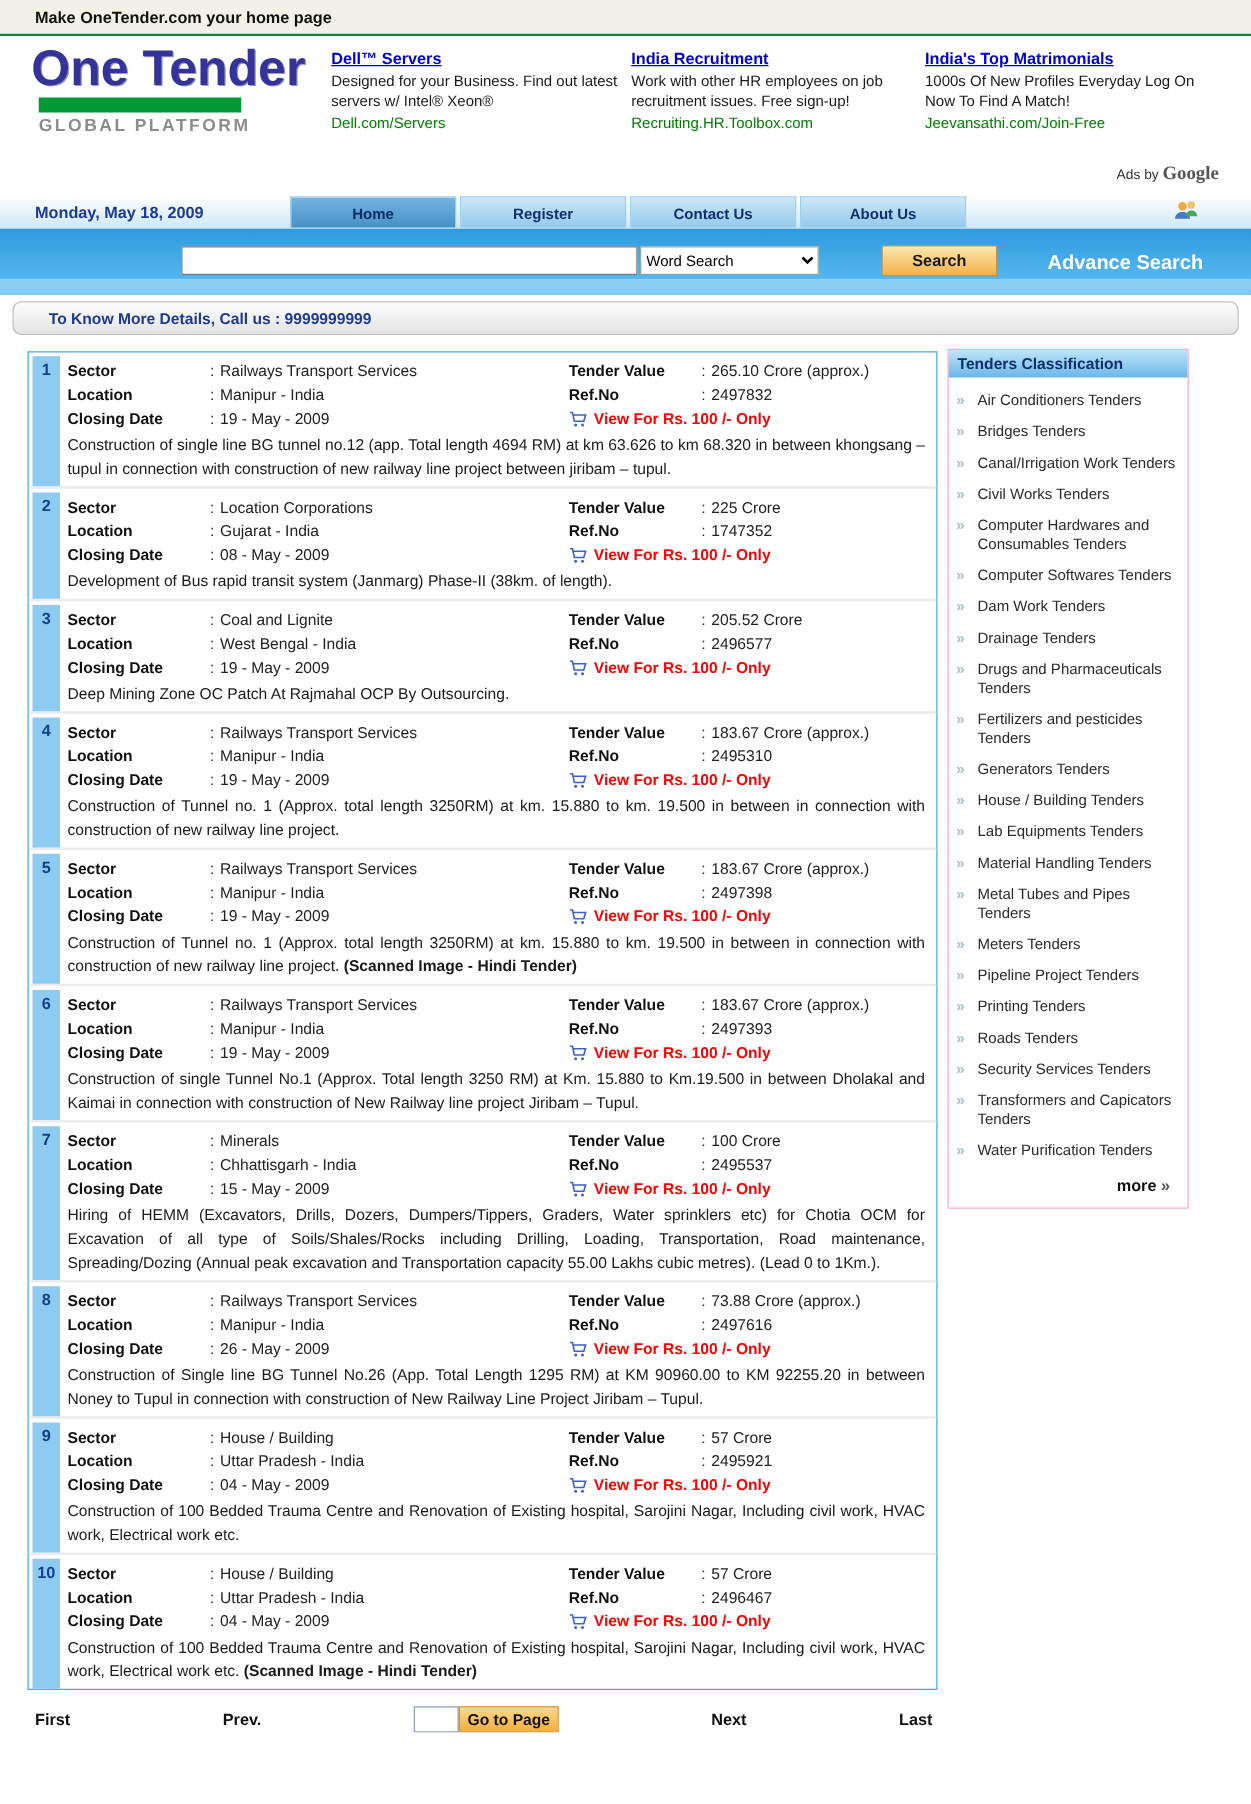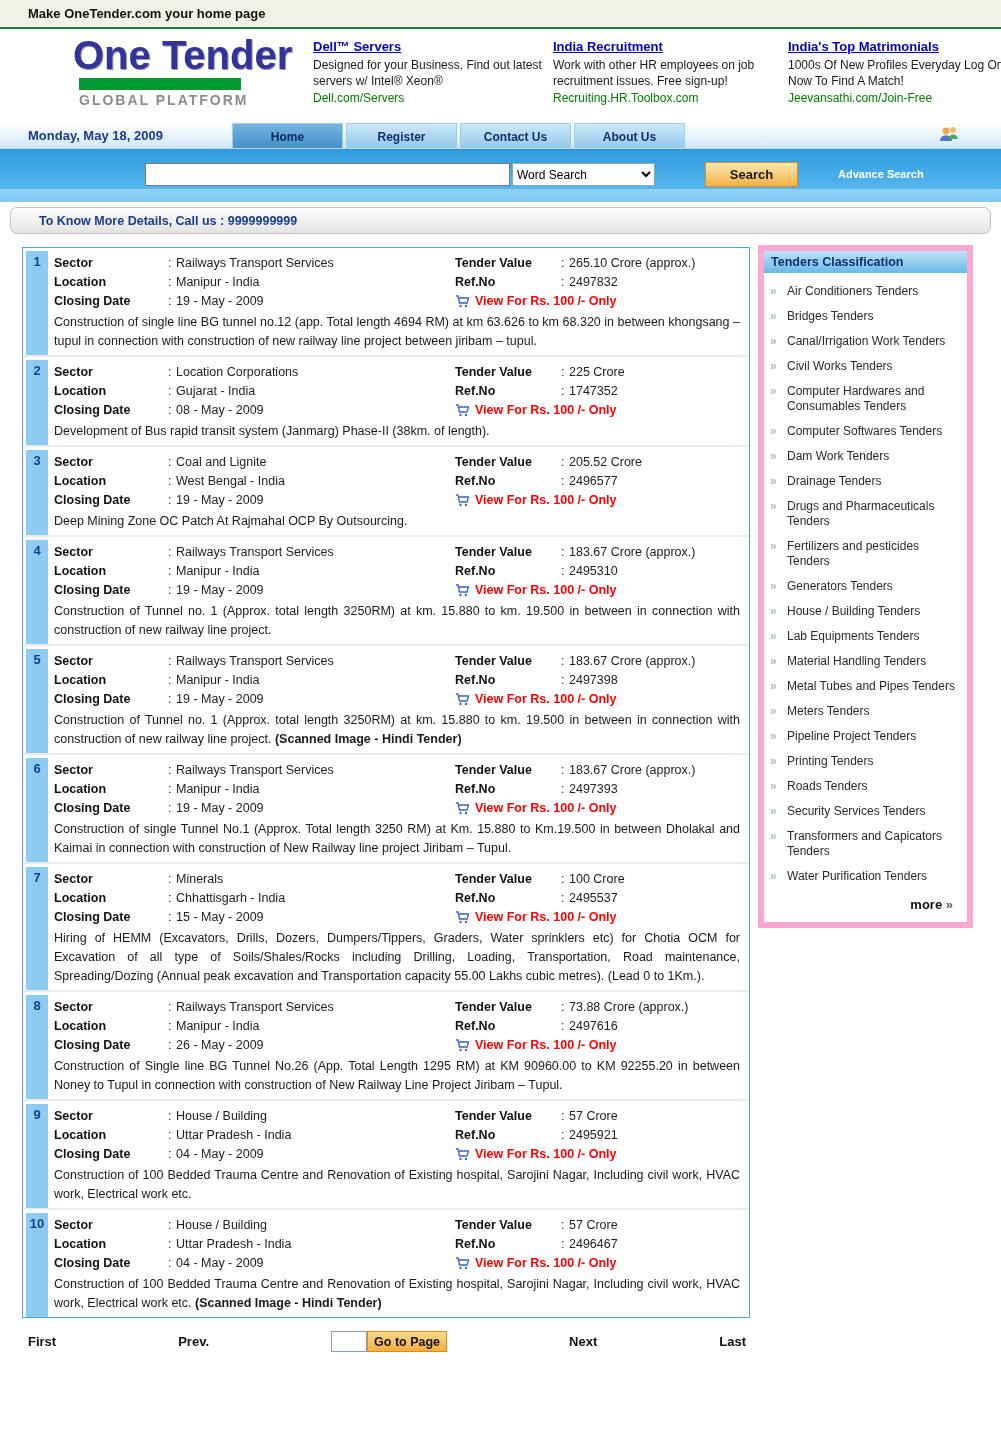--- a/index.html
+++ b/index.html
@@ -5,54 +5,54 @@
   * { margin:0; padding:0; box-sizing:border-box; }
   html,body { background:#fff; }
   body { width:1001px; font-family:"Liberation Sans", sans-serif; color:#222; }
 
   
   .topbar { height:29px; background:#F2F1E7; border-bottom:2px solid #15803d;
             display:flex; align-items:center; padding-left:28px; }
   .topbar a { font-size:13px; font-weight:bold; color:#111; text-decoration:none; }
 
   
-  .header { height:94px; background:#fff; position:relative;margin-left:48px; }
+  .header { height:128px; background:#fff; position:relative; }
   .logo { position:absolute; left:25px; top:4px; width:180px; }
   .logo-title { font-size:40px; font-weight:bold; color:#333399; letter-spacing:0px;
                 text-shadow:1px 1px 0 #9999bb; line-height:44px; white-space:nowrap; }
   .logo-bar { width:162px; height:12px; background:#009933; margin:1px 0 2px 6px; }
   .logo-sub { font-size:14px; font-weight:bold; color:#8C8C8C; letter-spacing:2px; margin-left:6px; white-space:nowrap; }
   .ad { position:absolute; top:10px; width:232px; font-size:12px; line-height:16px; }
   .ad.a0 { left:265px; } .ad.a1 { left:505px; } .ad.a2 { left:740px; }
   .ad-title { display:block; color:#0000CC; font-weight:bold; font-size:13px; text-decoration:underline; margin-bottom:2px; }
   .ad-body { color:#1a1a1a; }
   .ad-url { color:#008000; text-decoration:none; display:inline-block; margin-top:1px; }
   .adsby { position:absolute; right:26px; top:102px; font-size:11px; color:#333; }
   .adsby .g { font-family:"Liberation Serif", serif; font-size:15px; font-weight:bold; color:#555; letter-spacing:0px; }
 
   
   .nav { height:26px; background:linear-gradient(#ffffff,#cfe8f8); display:flex; align-items:stretch; position:relative; border-bottom:1px solid #b8d8ee; }
   .nav-date { font-size:13px; font-weight:bold; color:#1A3A96; padding:5px 0 0 28px; width:232px; }
   .nav-tabs { display:flex; gap:3px; }
-  .nav-tab { width:111px; text-align:center; font-size:12px; font-weight:bold; color:#12306E;
+  .nav-tab { width:133px; text-align:center; font-size:12px; font-weight:bold; color:#12306E;
              background:linear-gradient(#cde8f8,#93c9ec); border:1px solid #9fcfee; border-bottom:none;
              padding-top:6px; cursor:pointer; }
   .nav-tab.active { background:linear-gradient(#76b4e0,#4491c8); color:#0E2C66; }
   .nav-support { position:absolute; right:25px; top:2px; display:flex; align-items:center; gap:5px;
                  font-size:14px; font-weight:bold; color:#111; cursor:pointer;flex-direction:column; }
 
   
   .searchbar { height:53px; background:linear-gradient(#2f9ade,#55b6ee 75%,#8fd0f5 76%,#7ec8f2);
                display:flex; align-items:center; position:relative; }
   .search-input { position:absolute; left:145px; top:14px; width:365px; height:23px; border:1px solid #7a7a7a; padding:2px 4px; font-size:12px; }
   .search-select { position:absolute; left:512px; top:14px; width:143px; height:23px; font-size:12px; border:1px solid #8aa; background:#fff; }
   .search-btn { position:absolute; left:705px; top:13px; width:93px; height:25px;
                 background:linear-gradient(#fce8b0,#f3b148); border:1px solid #e08a20;
                 font-size:13px; font-weight:bold; color:#1a1a1a; cursor:pointer; }
-  .adv-search { position:absolute; left:838px; top:19px; font-size:11px; font-weight:bold; color:#fff; text-decoration:none; }
+  .adv-search { position:absolute; left:838px; top:19px; font-size:16px; font-weight:bold; color:#fff; text-decoration:none; }
 
   
   .callus { margin:5px 10px 0 10px; height:27px; border:1px solid #c0c0c0; border-radius:7px;
             background:linear-gradient(#fdfdfd,#e3e3e3); display:flex; align-items:center; padding-left:28px; }
   .callus span { font-size:12.5px; font-weight:bold; color:#1A3A96; }
 
   
   .content { display:flex; margin:11px 22px 0 22px; gap:8px; align-items:flex-start; }
   .left-col { width:728px; }
   .list-tabs { display:flex; gap:5px; height:23px; }
@@ -70,21 +70,21 @@
   .t-grid > div { font-size:12.5px; line-height:19px; }
   .t-label { font-weight:bold; color:#111; }
   .t-val { color:#222; }
   .t-view { grid-column:3 / 5; display:flex; align-items:center; gap:5px; }
   .t-view a { color:#FF0000; font-weight:bold; font-size:12.5px; text-decoration:none;text-align:center; }
   .t-desc { font-size:12.5px; line-height:19px; color:#1a1a1a; text-align:justify; margin-top:2px; padding-right:4px; }
   .t-note { font-weight:bold; }
   .colon { display:inline-block; width:8px; }
 
   
-  .sidebar { width:215px; border:6px solid #f9a8d4; background:#fff; min-height:633px; }
+  .sidebar { width:193px; border:1px solid #f9a8d4; background:#fff; min-height:633px; }
   .side-head { height:22px; background:linear-gradient(#bfe4f9,#69b8e8); font-size:12.5px; font-weight:bold;
                color:#0F2F6E; padding:4px 0 0 7px; }
   .side-list { padding:6px 6px 0 6px; }
   .side-item { display:flex; gap:5px; padding:5px 0; cursor:pointer; }
   .chev { color:#A9BDCD; font-size:12px; font-weight:bold; line-height:15px; flex:0 0 12px; }
   .side-label { font-size:12px; color:#2a2a2a; line-height:15px; }
   .side-more { text-align:right; padding:8px 14px 10px 0; font-size:13px; font-weight:bold; color:#111; cursor:pointer; }
   .side-more .chev2 { color:#555; }
 
   

